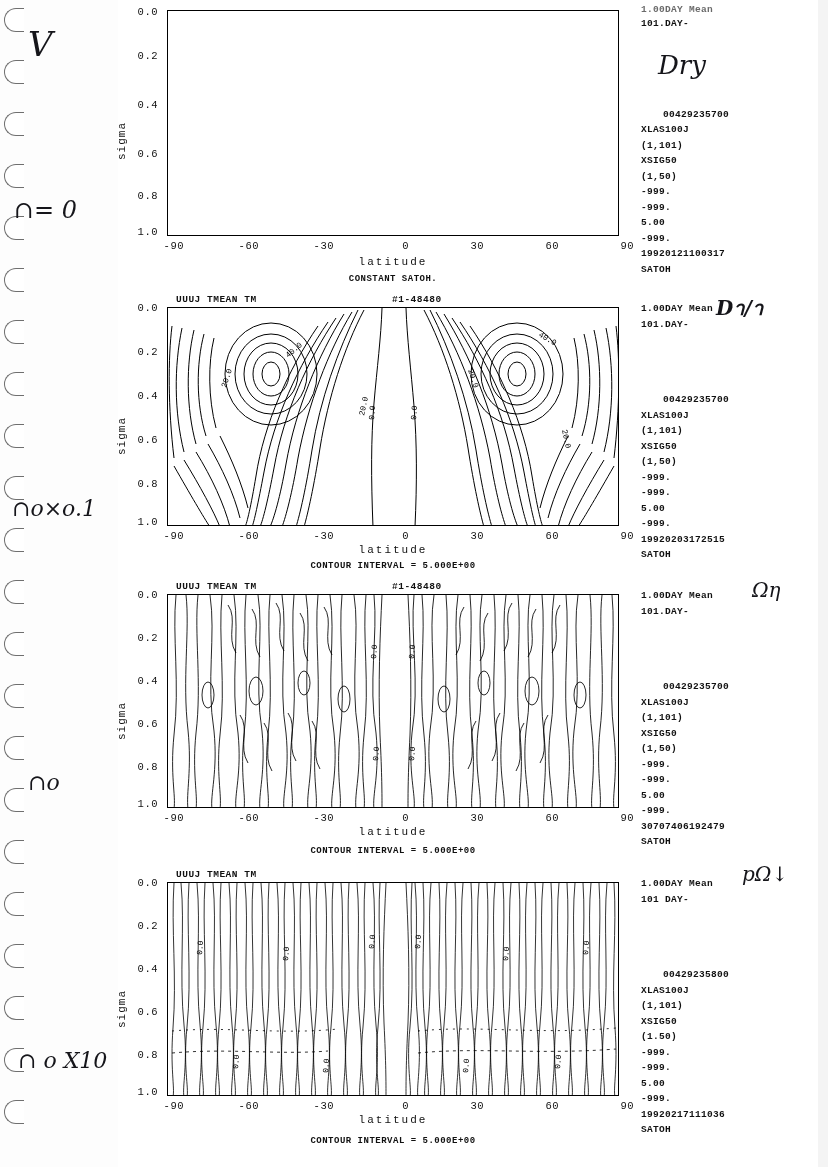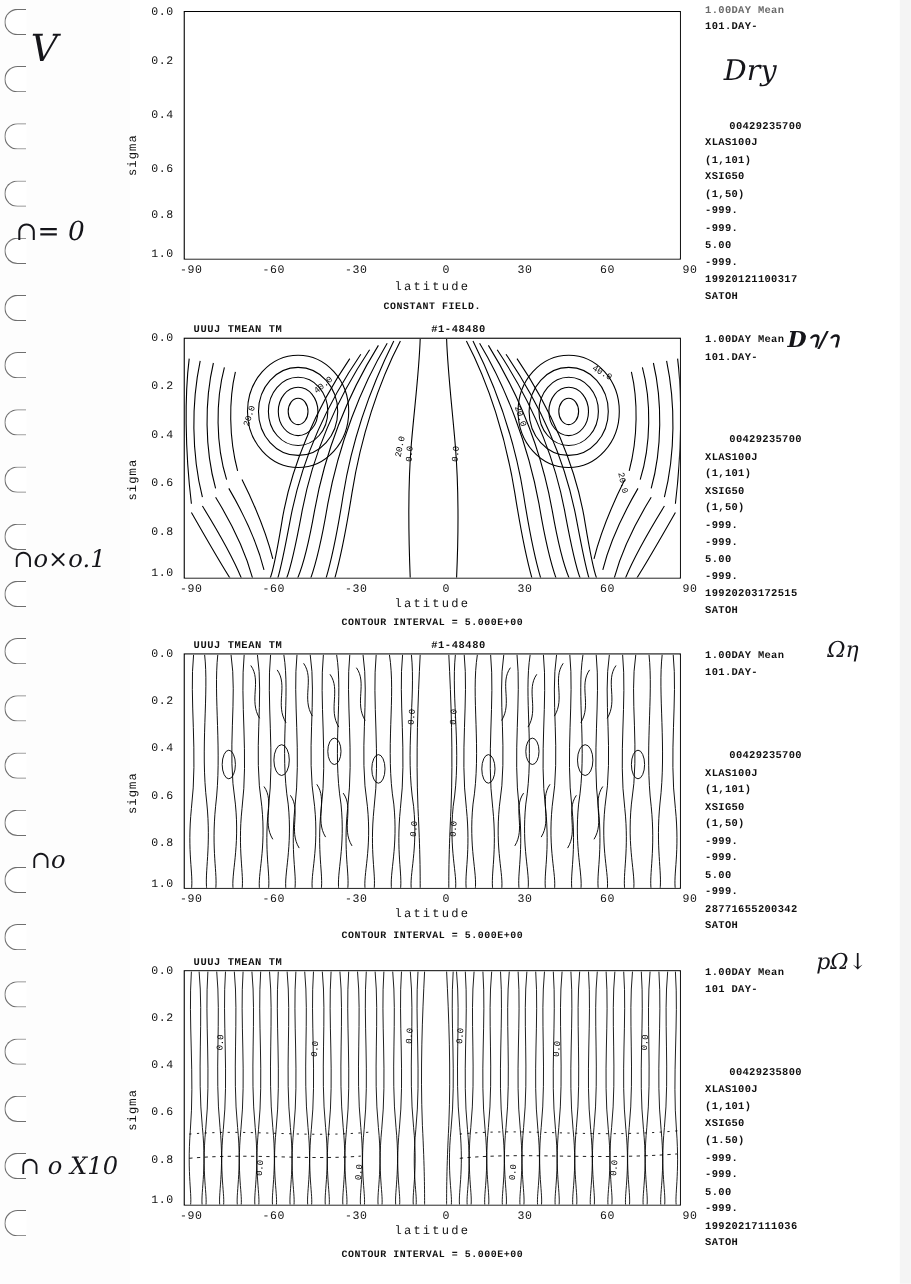--- a/index.html
+++ b/index.html
@@ -168,21 +168,21 @@
   <div class="xtick" style="left:152px;top:240px;width:32px;">-90</div>
   <div class="xtick" style="left:227px;top:240px;width:32px;">-60</div>
   <div class="xtick" style="left:302px;top:240px;width:32px;">-30</div>
   <div class="xtick" style="left:377px;top:240px;width:32px;">0</div>
   <div class="xtick" style="left:452px;top:240px;width:32px;">30</div>
   <div class="xtick" style="left:527px;top:240px;width:32px;">60</div>
   <div class="xtick" style="left:602px;top:240px;width:32px;">90</div>
 
   <div class="xlabel" style="left:333px;top:256px;width:120px;">latitude</div>
 
-  <div class="foot" style="left:283px;top:274px;width:220px;">CONSTANT FIELD.</div>
+  <div class="foot" style="left:283px;top:274px;width:220px;">CONSTANT SATOH.</div>
 
   <div class="side" style="left:641px;top:16px;">
     <span class="side-line">101.DAY-</span>
     <span class="side-line" style="height:15px"></span>
     <span class="side-line" style="height:15px"></span>
     <span class="side-line" style="height:15px"></span>
     <span class="side-line" style="height:15px"></span>
     <span class="side-line" style="height:15px"></span>
     <span class="side-line" style="padding-left:22px;">00429235700</span>
     <span class="side-line">XLAS100J</span>
@@ -429,21 +429,21 @@
     <span class="side-line" style="height:15px"></span>
     <span class="side-line" style="padding-left:22px;">00429235700</span>
     <span class="side-line">XLAS100J</span>
     <span class="side-line">(1,101)</span>
     <span class="side-line">XSIG50</span>
     <span class="side-line">(1,50)</span>
     <span class="side-line">-999.</span>
     <span class="side-line">-999.</span>
     <span class="side-line">5.00</span>
     <span class="side-line">-999.</span>
-    <span class="side-line">28771655200342</span>
+    <span class="side-line">30707406192479</span>
     <span class="side-line">SATOH</span>
   </div>
 </div>
 
 <div class="panel">
   <div class="hdr" style="left:176px;top:869px;">UUUJ TMEAN TM</div>
   <div class="hdr" style="left:392px;top:918px;">#1-72720</div>
 
   <div class="axis-title-y" style="left:116px;top:1028px;">sigma</div>
 

